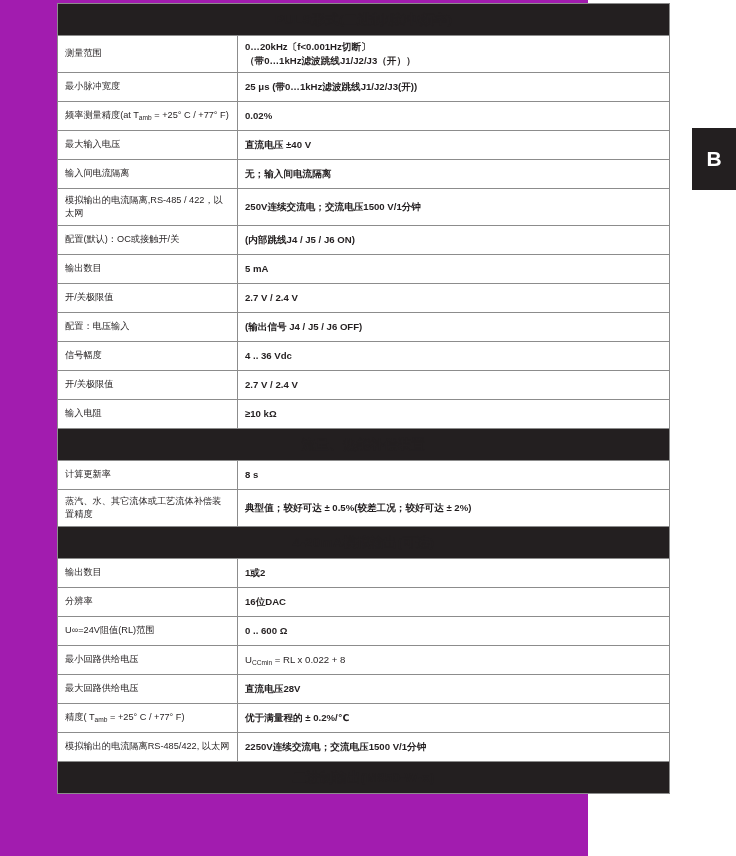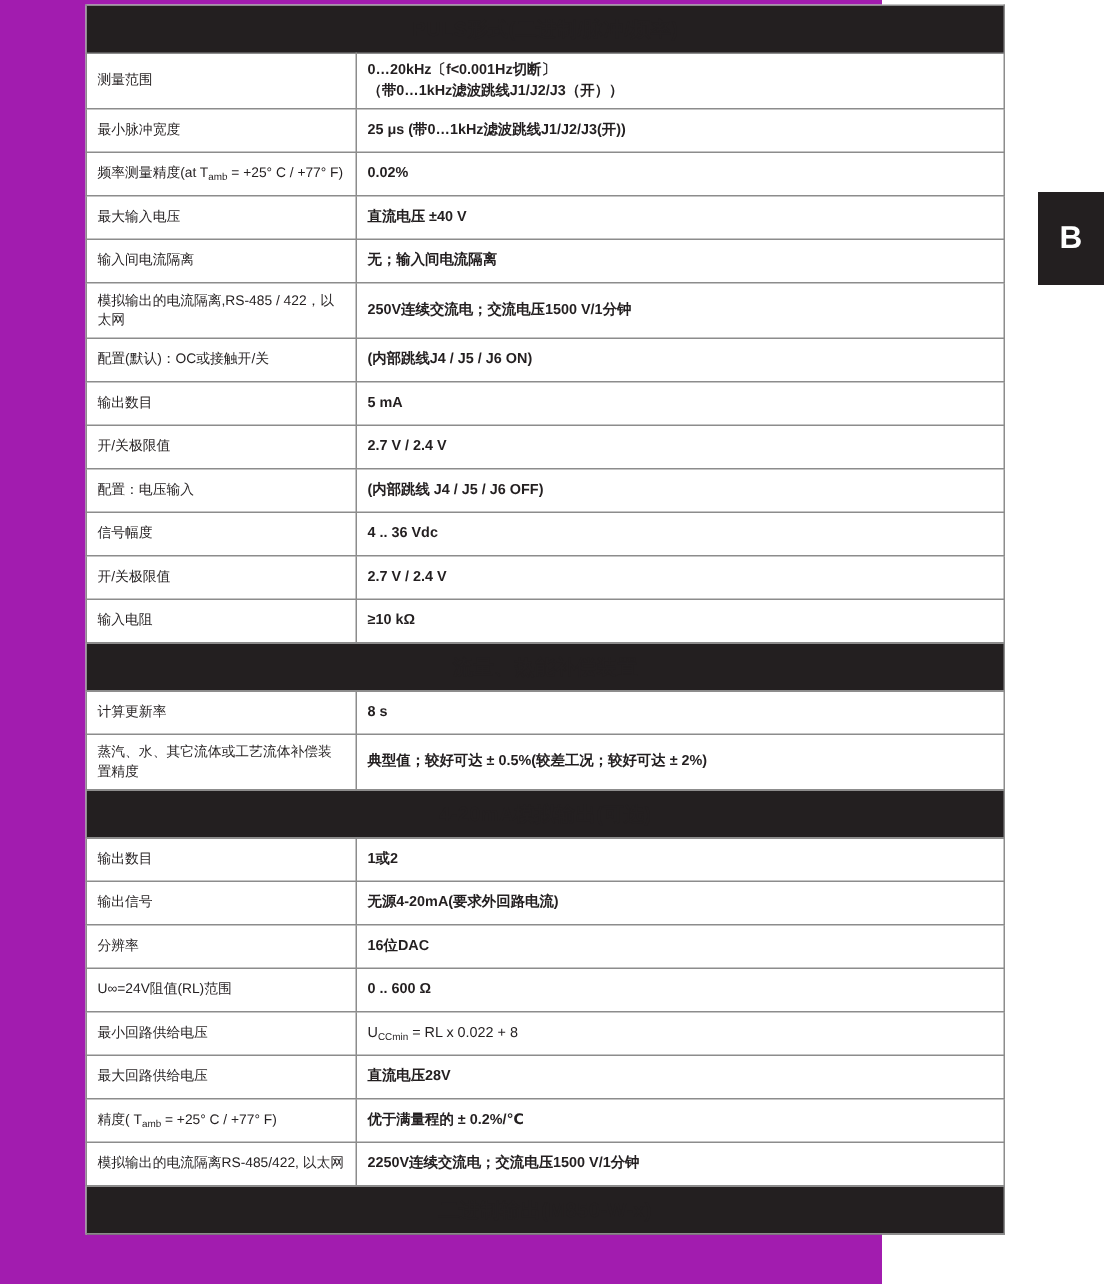--- a/index.html
+++ b/index.html
@@ -165,21 +165,21 @@
         </tr>
         <tr class="row-1line">
           <td class="label">开/关极限值</td>
           <td class="value">
             <span class="ln">2.7 V / 2.4 V</span>
           </td>
         </tr>
         <tr class="row-1line">
           <td class="label">配置：电压输入</td>
           <td class="value">
-            <span class="ln">(内部跳线 J4 / J5 / J6 OFF)</span>
+            <span class="ln">(输出信号 J4 / J5 / J6 OFF)</span>
           </td>
         </tr>
         <tr class="row-1line">
           <td class="label">信号幅度</td>
           <td class="value">
             <span class="ln">4 .. 36 Vdc</span>
           </td>
         </tr>
         <tr class="row-1line">
           <td class="label">开/关极限值</td>
@@ -214,26 +214,20 @@
         <tr>
           <td class="section-head" colspan="2">4-20mA模拟输出(可选)</td>
         </tr>
         <tr class="row-1line">
           <td class="label">输出数目</td>
           <td class="value">
             <span class="ln">1或2</span>
           </td>
         </tr>
         <tr class="row-1line">
-          <td class="label">输出信号</td>
-          <td class="value">
-            <span class="ln">无源4-20mA(要求外回路电流)</span>
-          </td>
-        </tr>
-        <tr class="row-1line">
           <td class="label">分辨率</td>
           <td class="value">
             <span class="ln">16位DAC</span>
           </td>
         </tr>
         <tr class="row-1line">
           <td class="label">U∞=24V阻值(RL)范围</td>
           <td class="value">
             <span class="ln">0 .. 600 Ω</span>
           </td>

